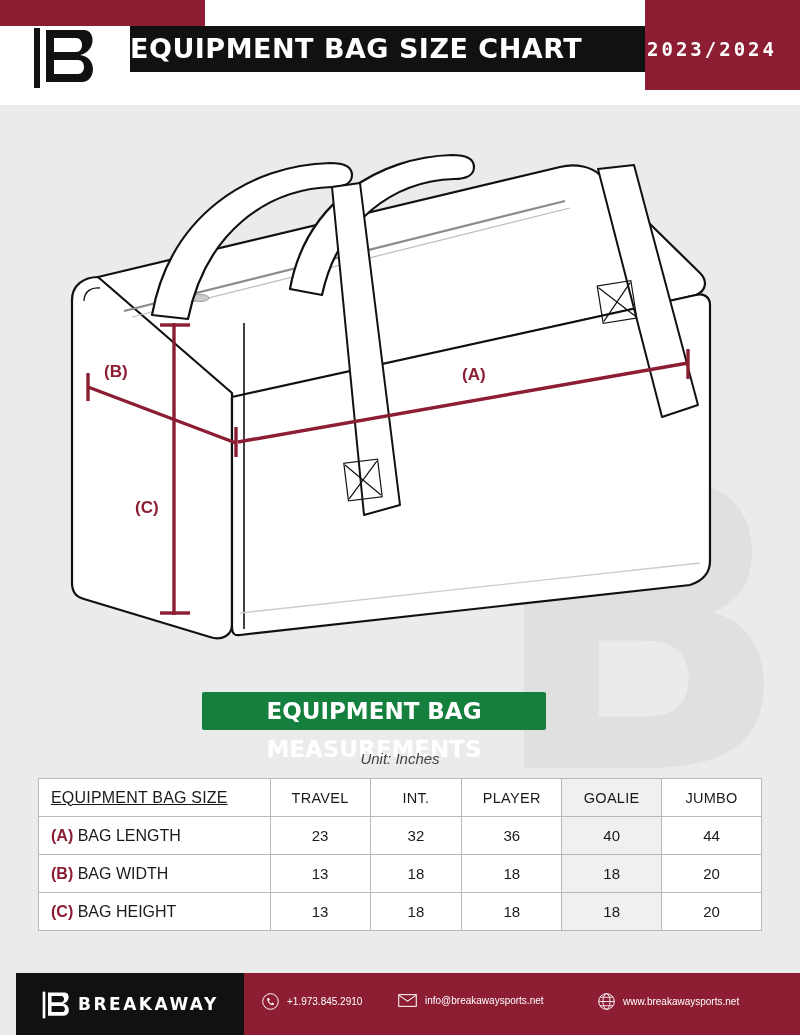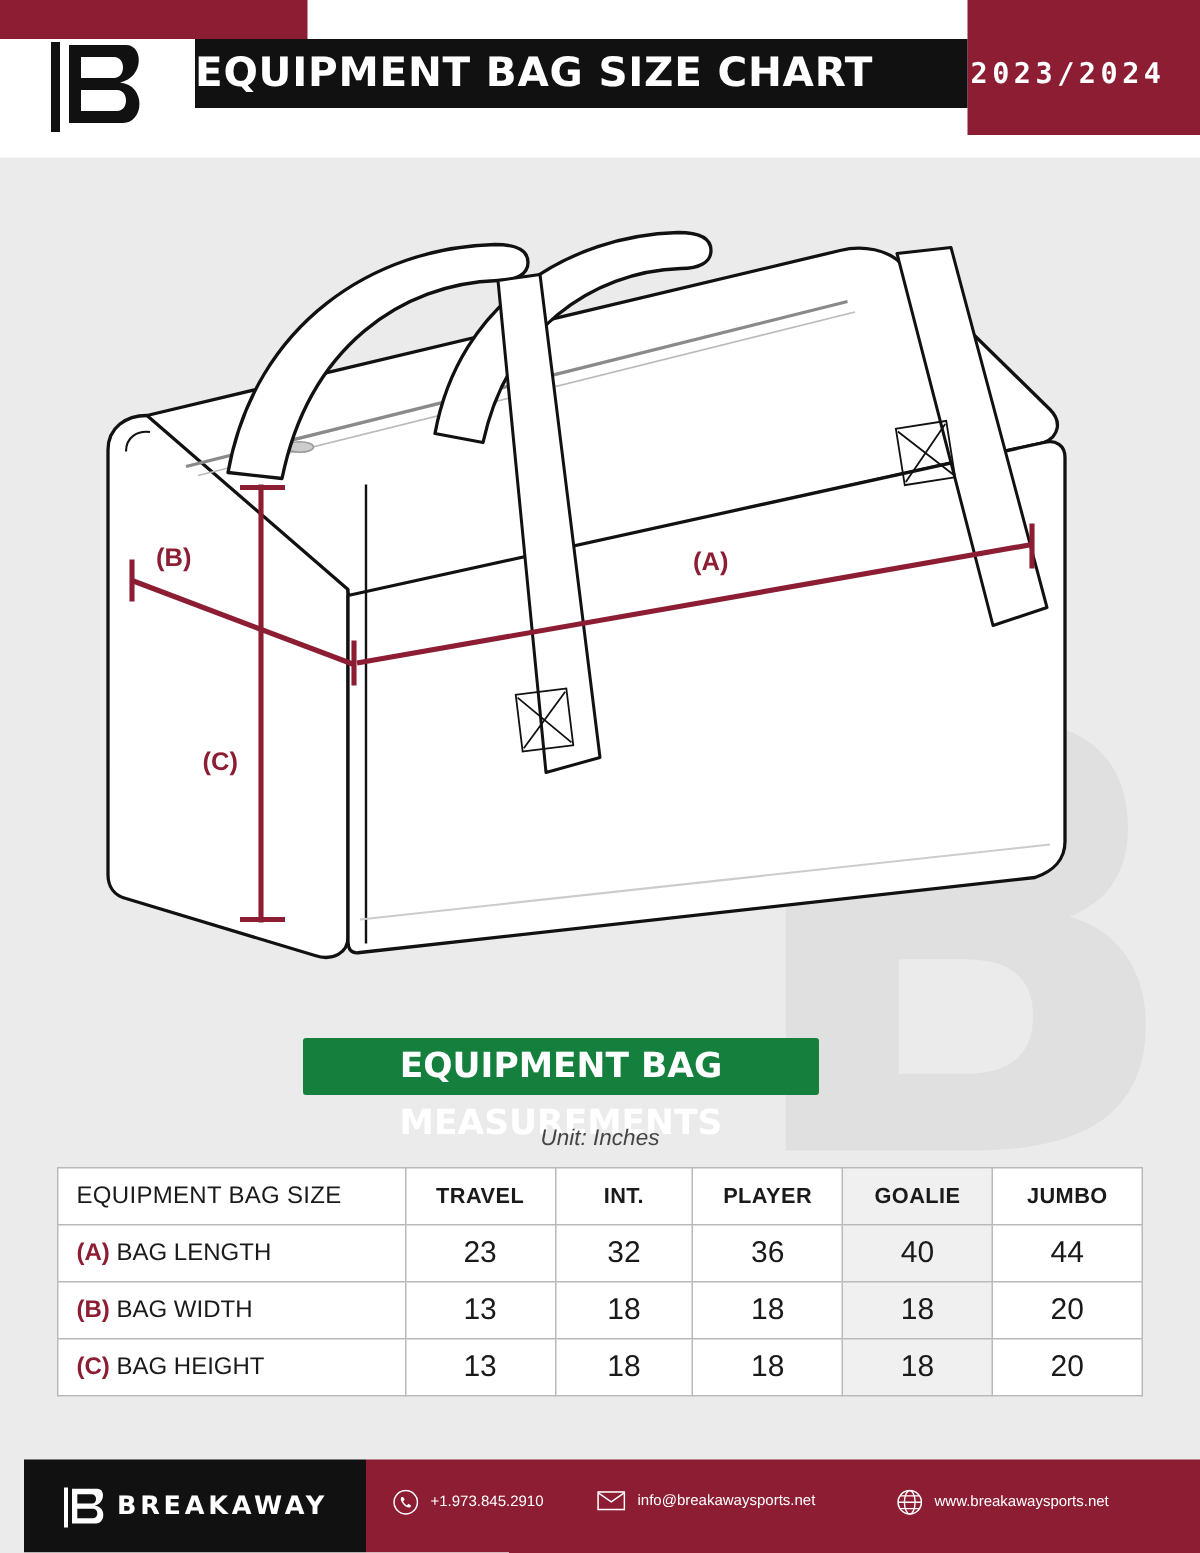--- a/index.html
+++ b/index.html
@@ -122,36 +122,37 @@
     width: 724px;
   }
   table {
     border-collapse: collapse;
     width: 724px;
     background: #ffffff;
   }
   th, td {
     border: 1px solid #b9b9b9;
     height: 38px;
-    font-size: 20px;
+    font-size: 15px;
     color: #1a1a1a;
     font-weight: normal;
     text-align: center;
   }
   thead th {
-    font-weight: bold;
+    font-weight: normal;
     font-size: 14.5px;
     letter-spacing: 0.3px;
   }
   thead th.rowhead {
     font-weight: normal;
     font-size: 16px;
     text-align: left;
     padding-left: 12px;
     letter-spacing: 0.2px;
+    text-decoration: underline;
   }
   td.rowhead {
     text-align: left;
     padding-left: 12px;
     font-size: 16px;
   }
   td.rowhead .tag {
     color: #8c1d33;
     font-weight: bold;
   }

